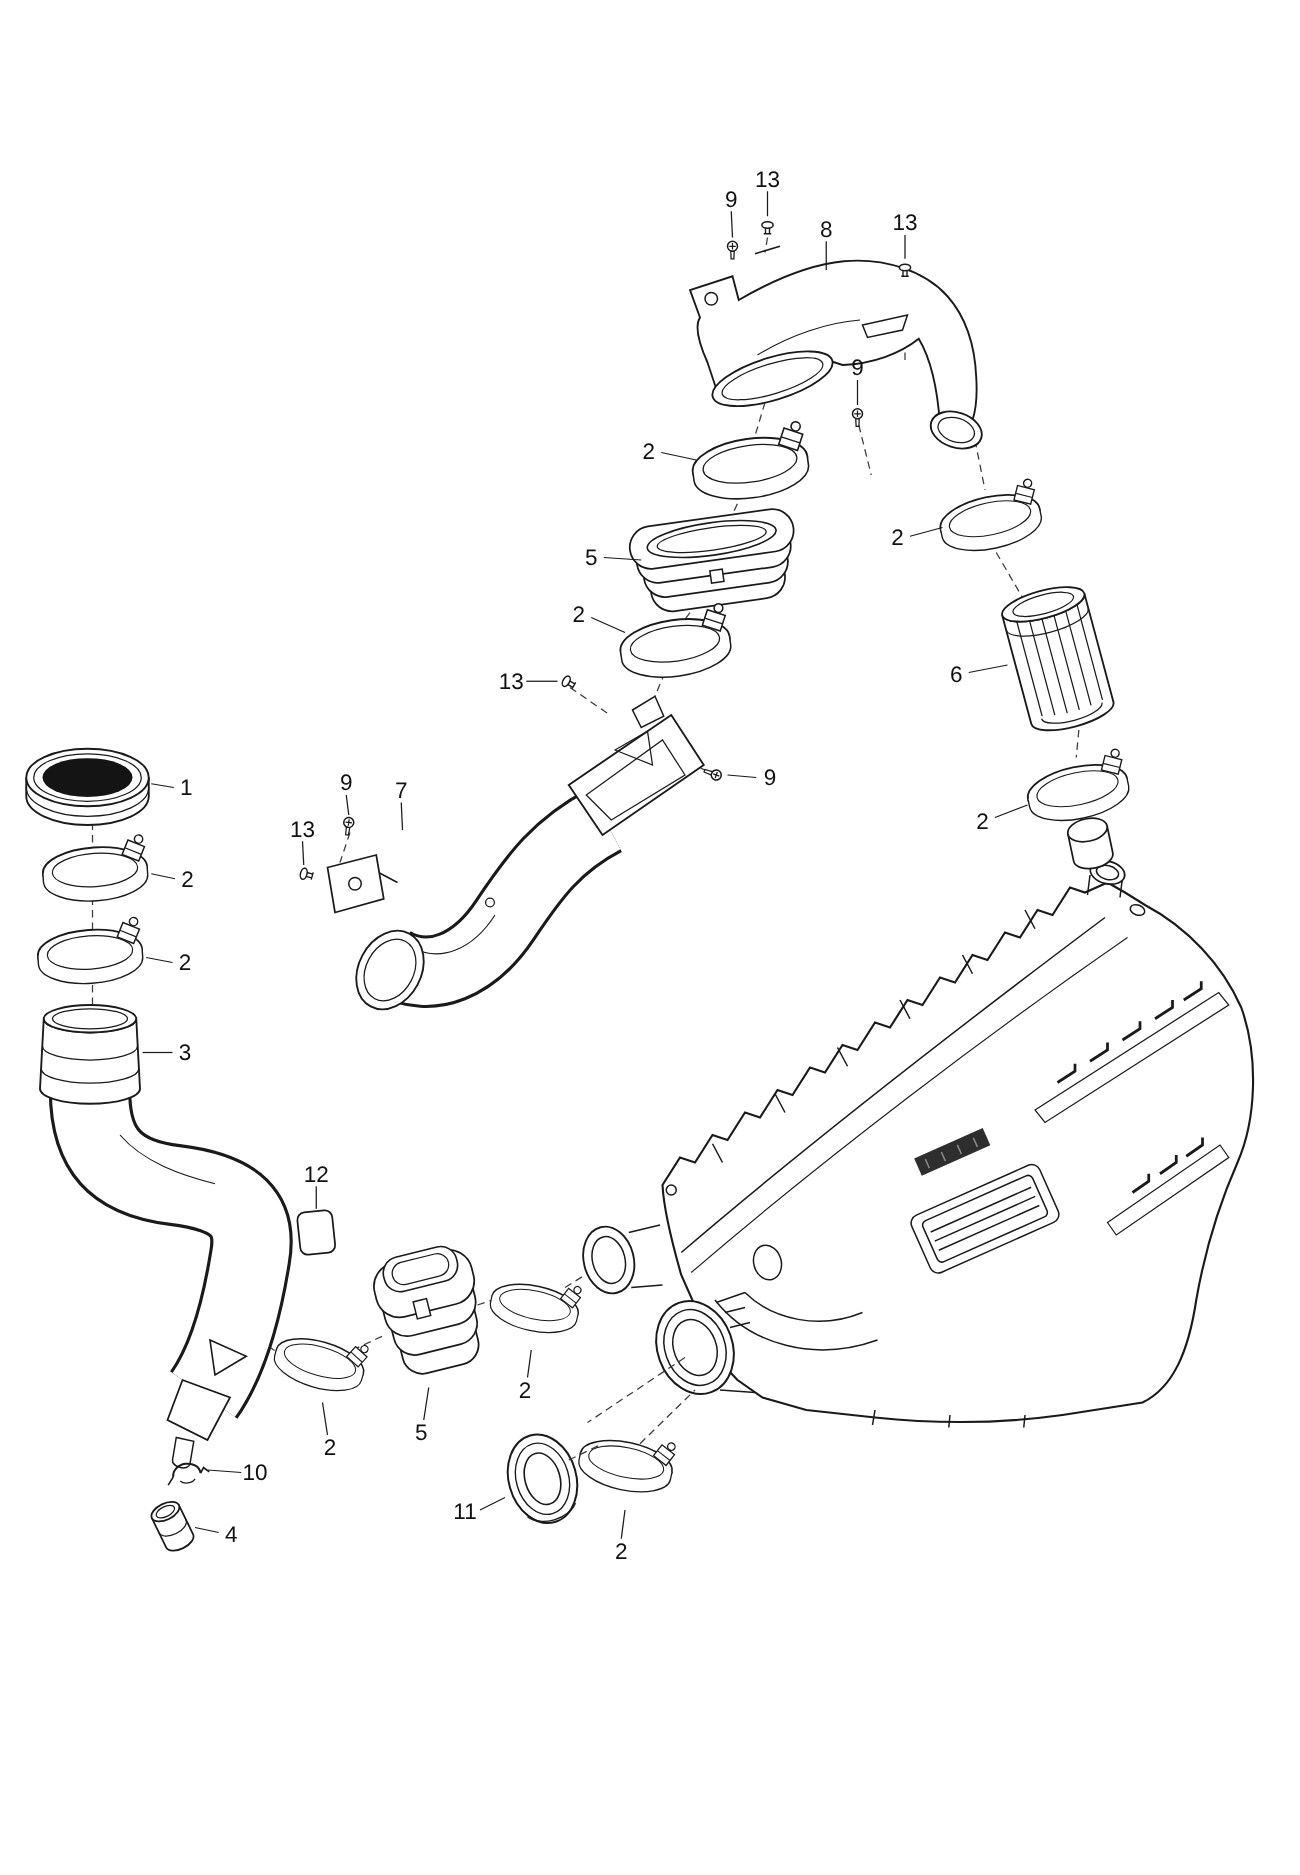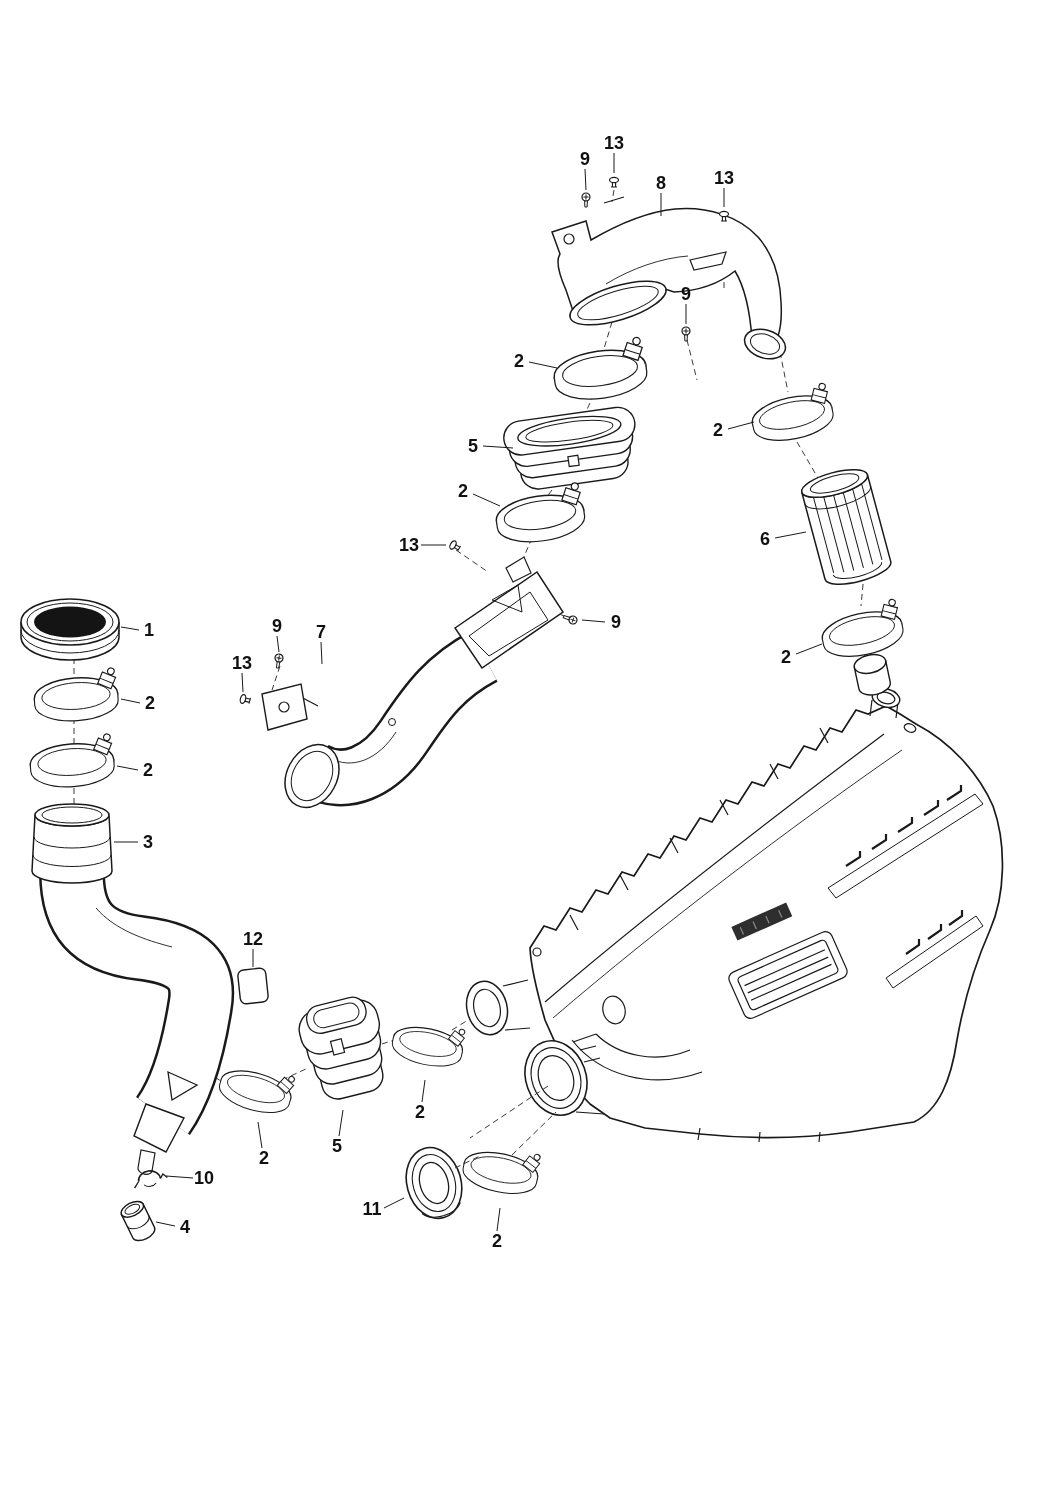--- a/index.html
+++ b/index.html
@@ -1,16 +1,16 @@
 <!DOCTYPE html>
 <html><head>
 <meta charset="utf-8">
 <style>
   html,body{margin:0;padding:0;background:#ffffff;}
-  .stage{position:relative;width:1040px;height:1500px;margin:0 auto;background:#fff;overflow:hidden;font-weight:bold;}
+  .stage{position:relative;width:1040px;height:1500px;margin:0 auto;background:#fff;overflow:hidden;}
   svg{display:block;}
   .callout{font-family:"Liberation Sans",sans-serif;font-size:18px;fill:#111;text-anchor:middle;}
   .leader{stroke:#1a1a1a;stroke-width:1;}
   .dash{stroke:#3a3a3a;stroke-width:1;stroke-dasharray:6 4;fill:none;}
 </style>
 </head>
 <body>
 
 <div class="stage">
 <svg width="1040" height="1500" viewBox="0 0 1040 1500">

